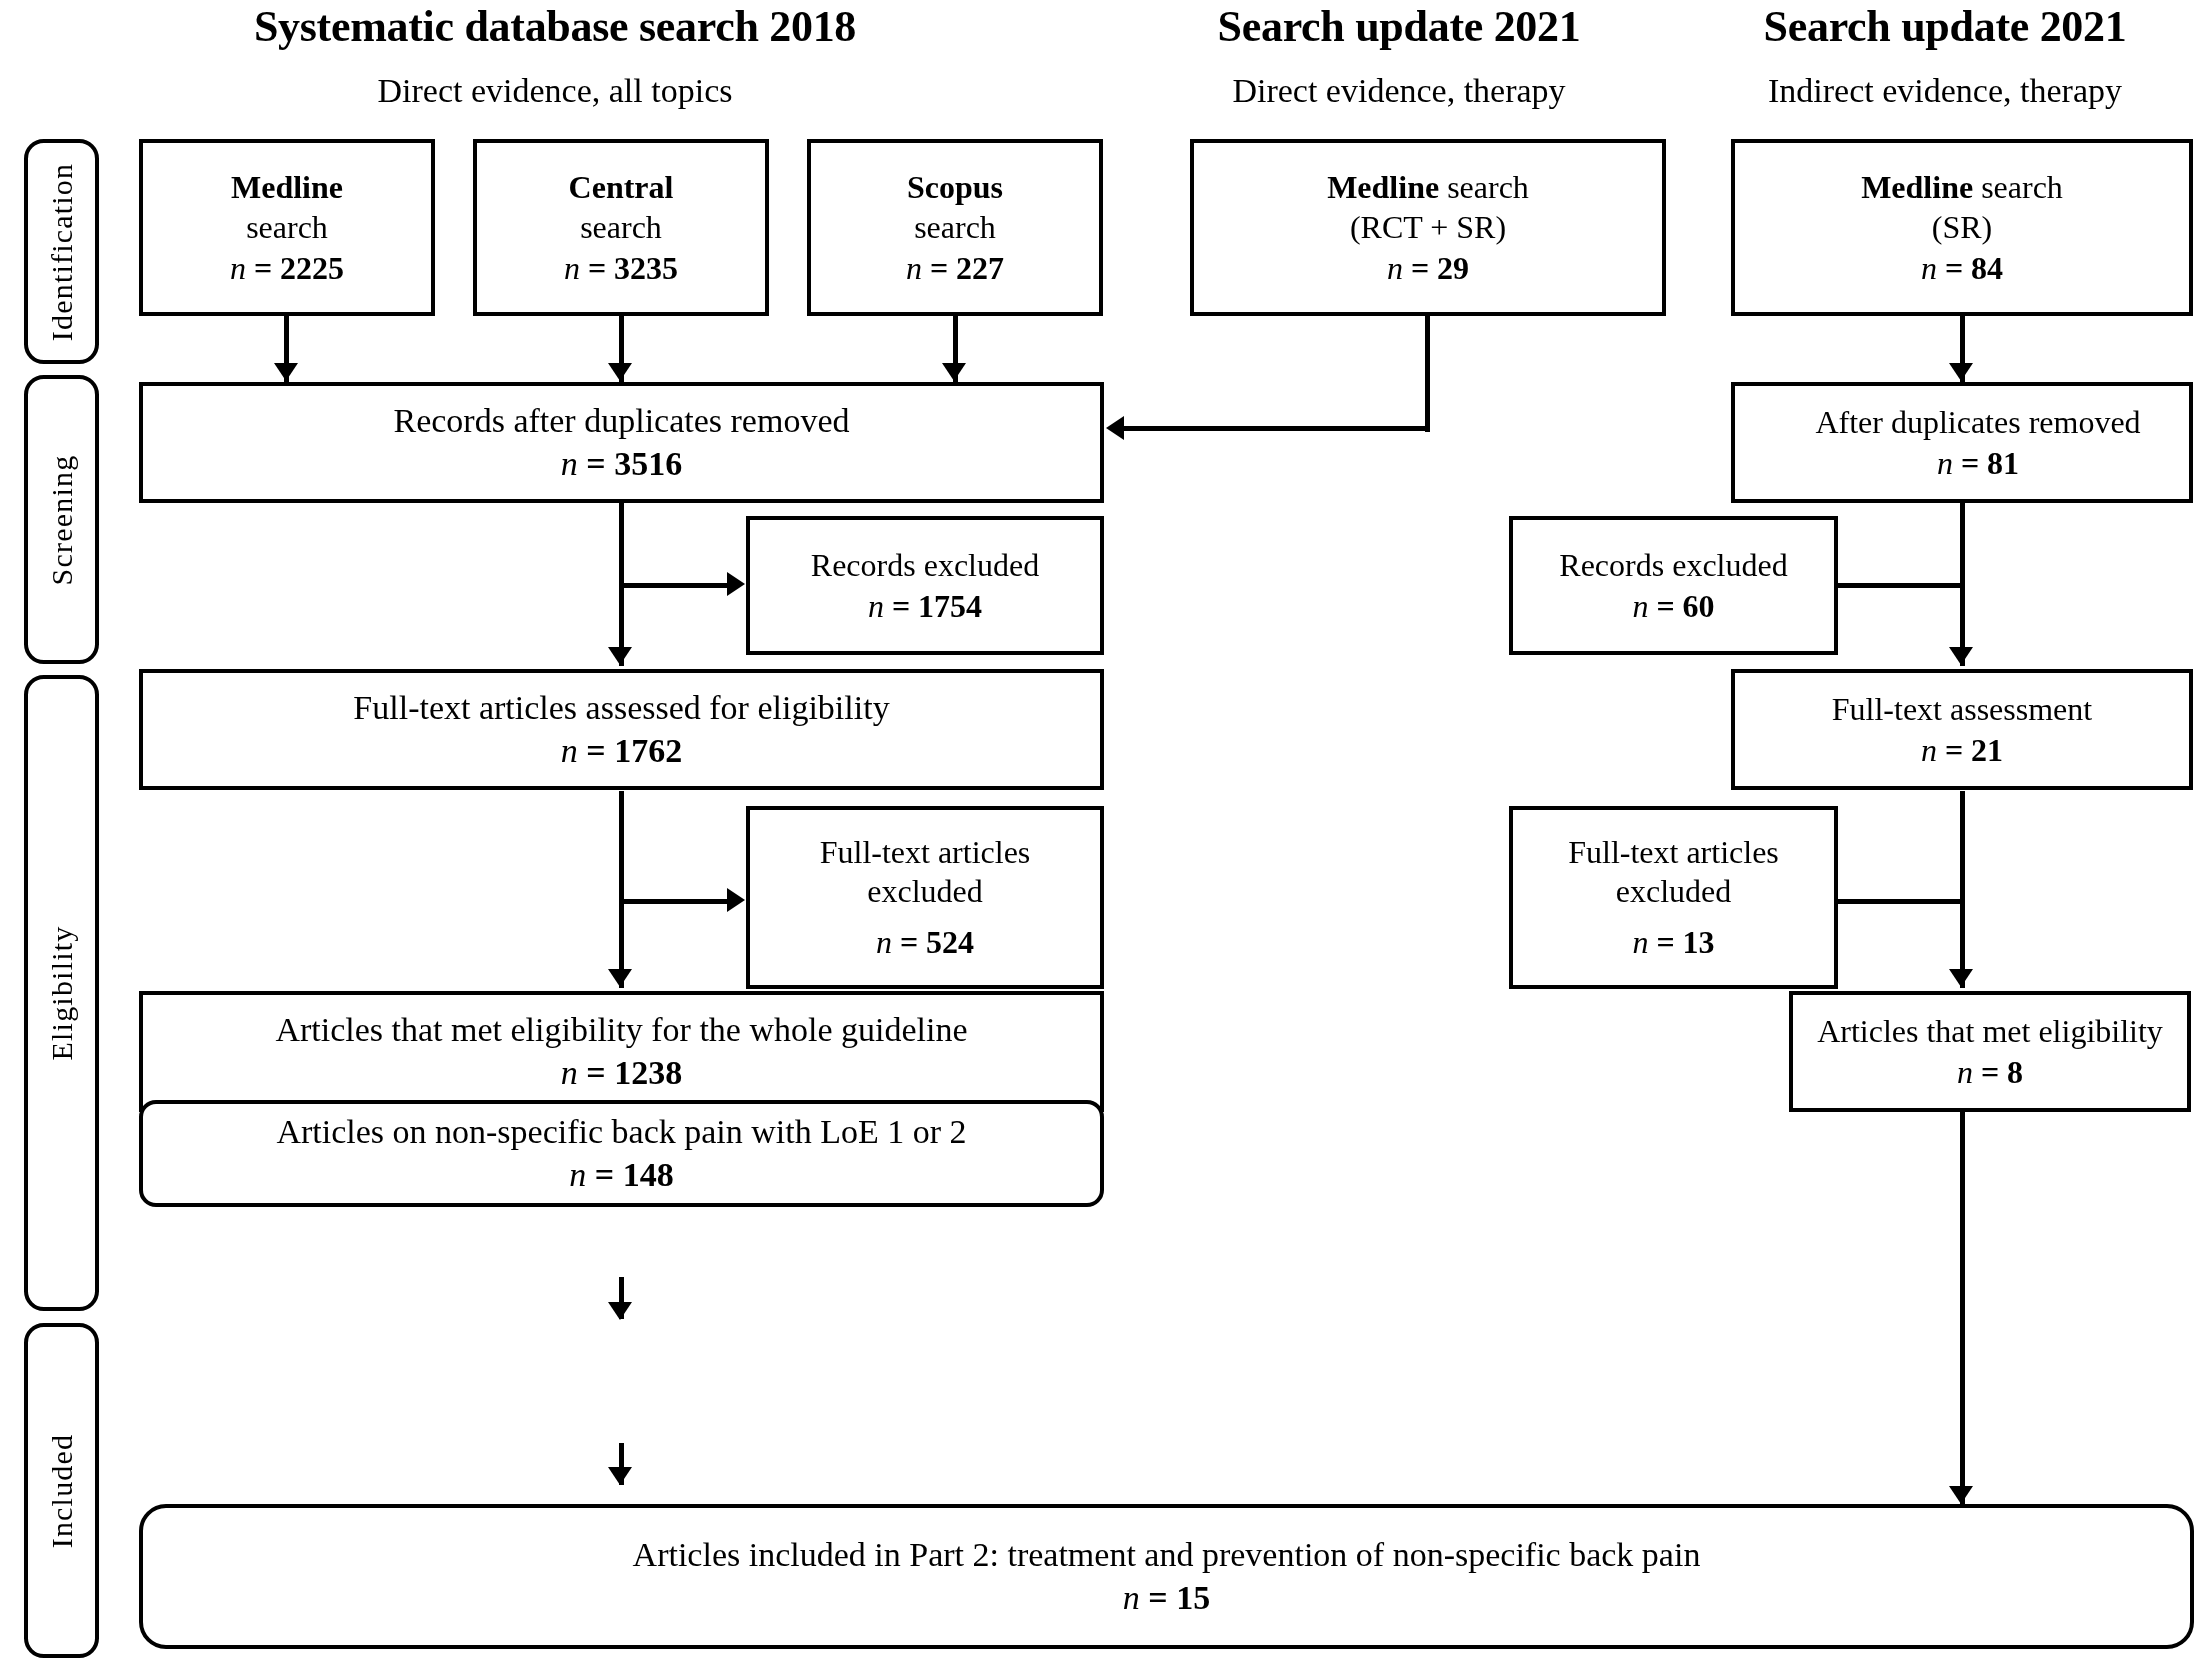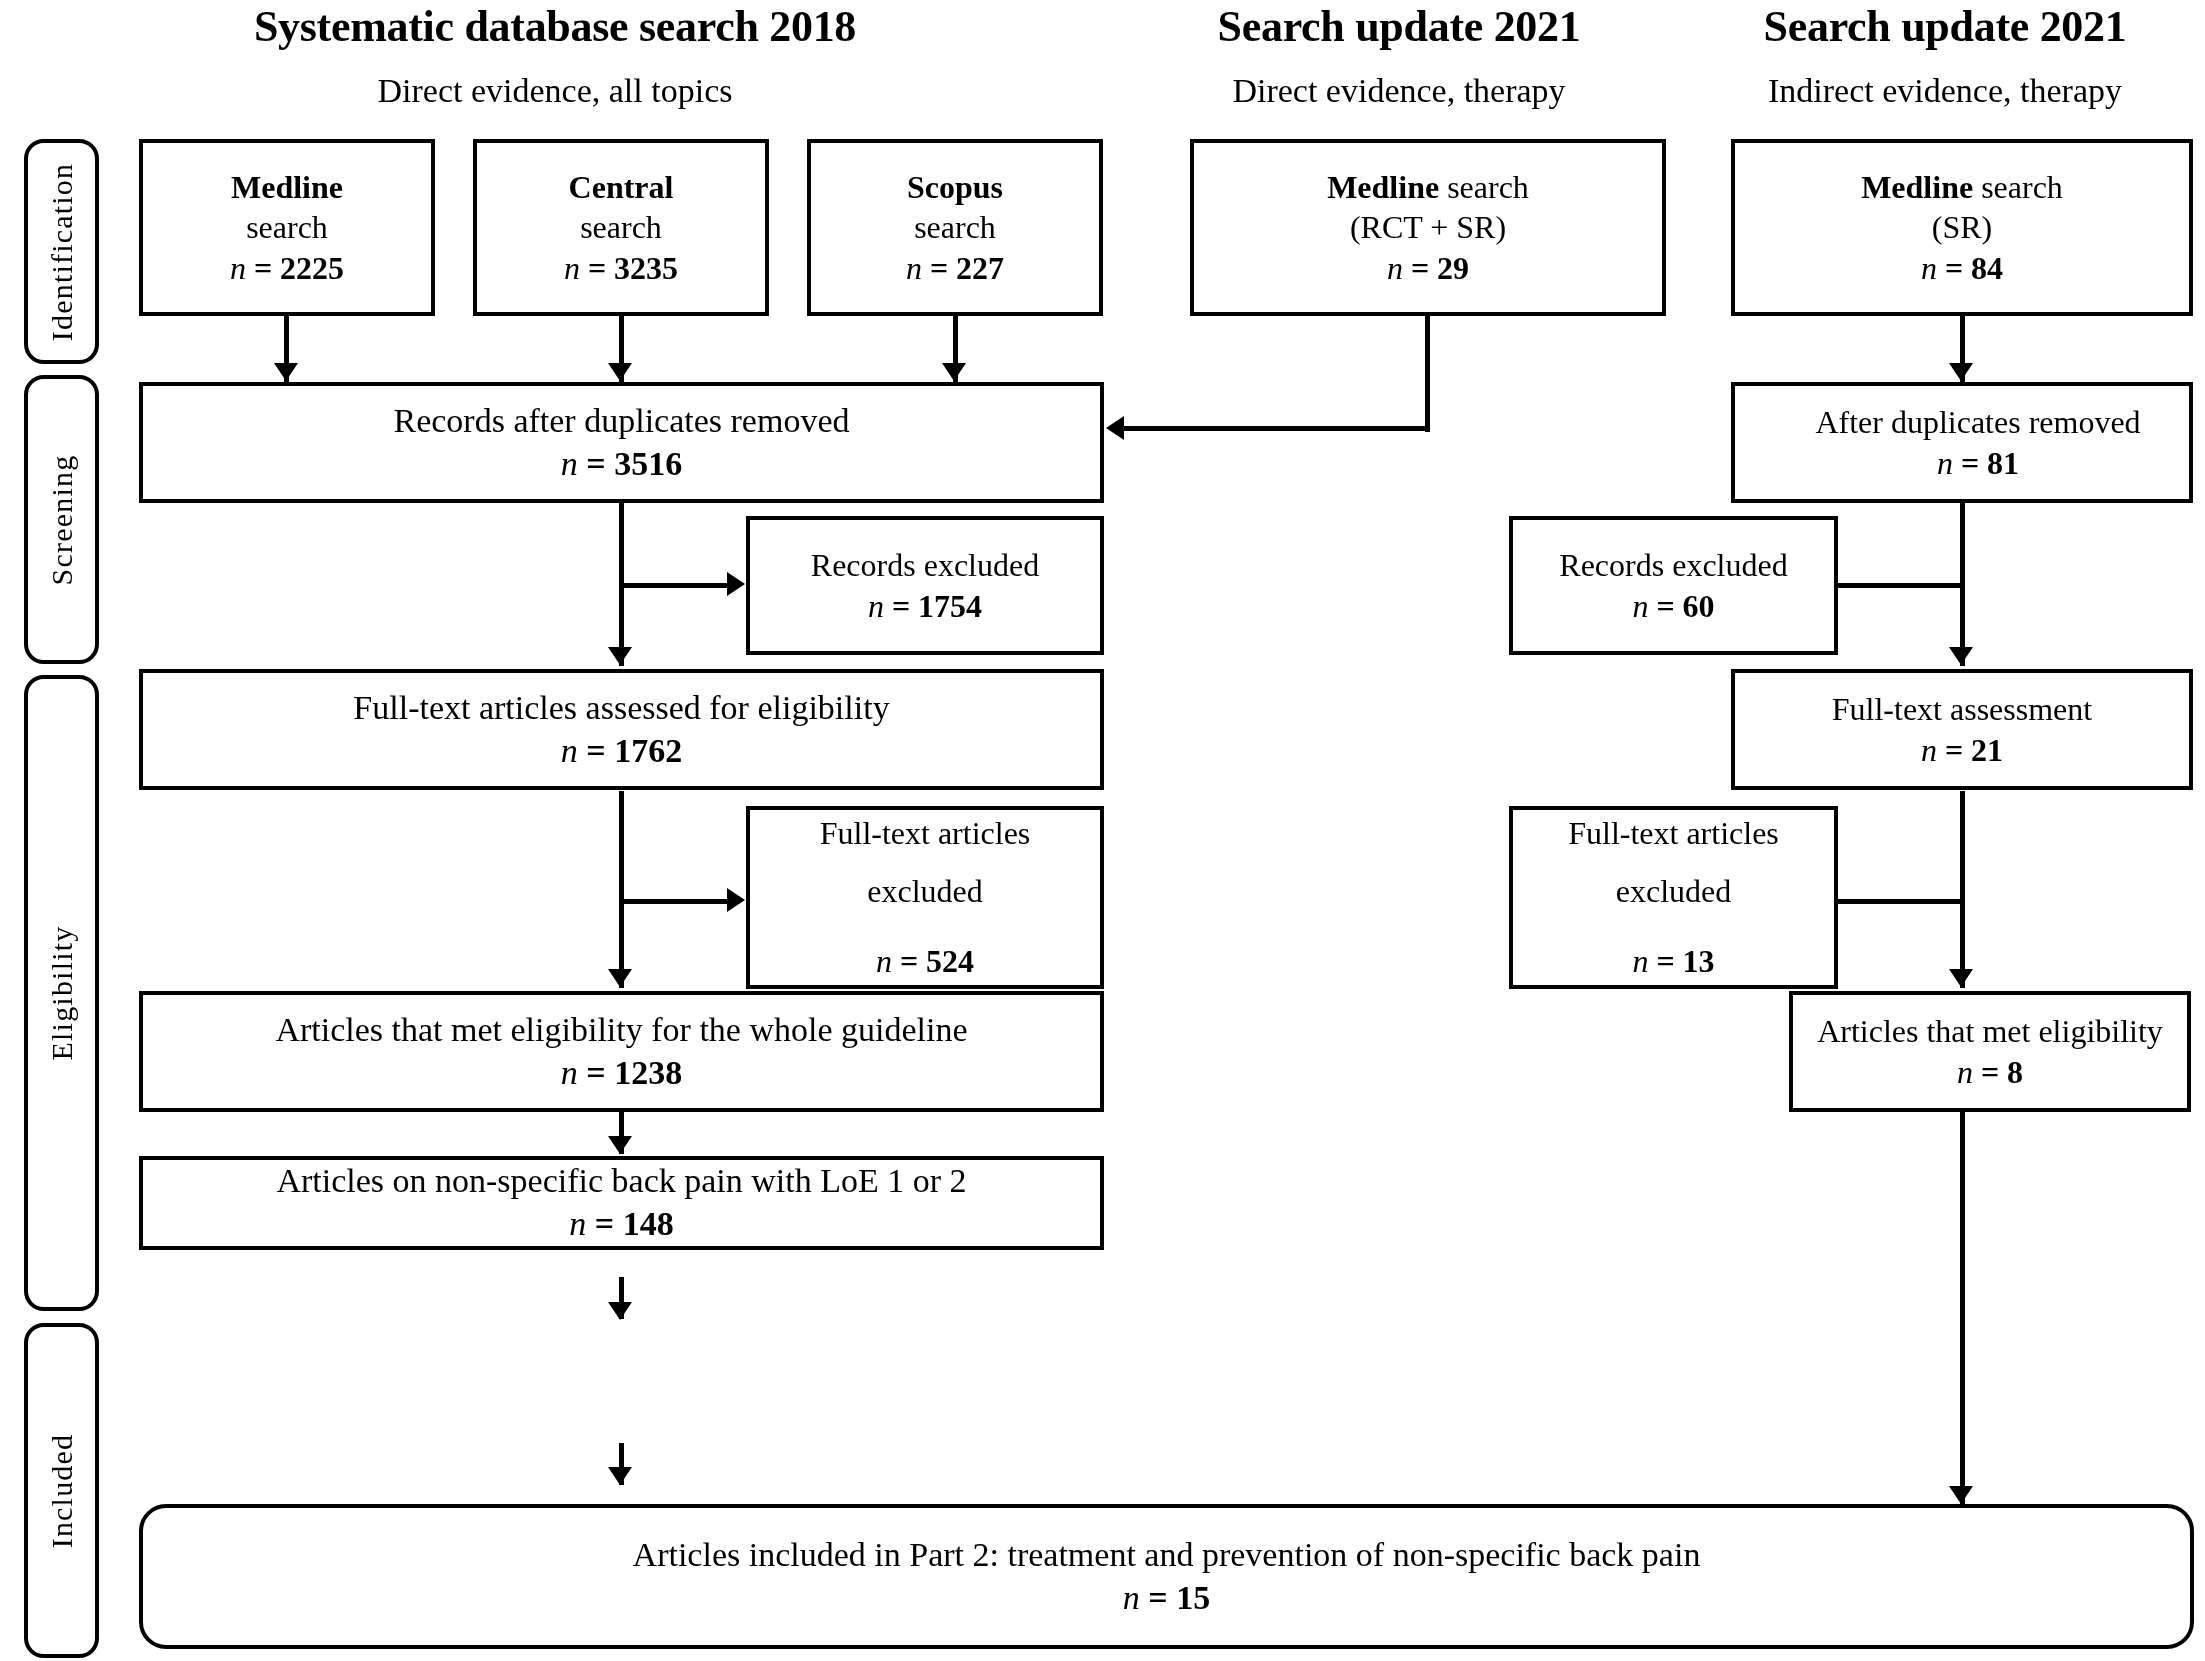--- a/index.html
+++ b/index.html
@@ -75,21 +75,21 @@
   .box .n {
     font-weight: bold;
   }
   .box .n em {
     font-style: italic;
     font-weight: normal;
   }
   .strong { font-weight: bold; }
 
   
-  .box.tight { line-height: 1.22; justify-content: space-between; }
+  .box.tight { line-height: 1.22; }
 
   
   .vline, .hline {
     position: absolute;
     background: #000;
   }
   .vline { width: 5.2px; }
   .hline { height: 5.2px; }
 
   .arrow-down, .arrow-up, .arrow-left, .arrow-right {
@@ -257,21 +257,21 @@
     <span class="ln">Articles that met eligibility</span>
     <span class="ln n"><em>n</em> <span>= 8</span></span>
   </div>
 
   <div class="vline" style="left:619px; top:1112px; height:42px;"></div>
   <div class="arrow-down" style="left:608px; top:1136px;"></div>
 
   <div class="vline" style="left:1960px; top:1112px; height:393px;"></div>
   <div class="arrow-down" style="left:1949px; top:1486px;"></div>
 
-  <div class="box" style="left:139px; top:1156px; width:965px; height:94px; font-size:34px;">
+  <div class="box" style="left:139px; top:1100px; width:965px; height:107px; font-size:34px;border-radius:17px;">
     <span class="ln">Articles on non-specific back pain with LoE 1 or 2</span>
     <span class="ln n"><em>n</em> <span>= 148</span></span>
   </div>
 
   <div class="vline" style="left:619px; top:1277px; height:42px;"></div>
   <div class="arrow-down" style="left:608px; top:1302px;"></div>
 
 
   <div class="vline" style="left:619px; top:1443px; height:42px;"></div>
   <div class="arrow-down" style="left:608px; top:1467px;"></div>

